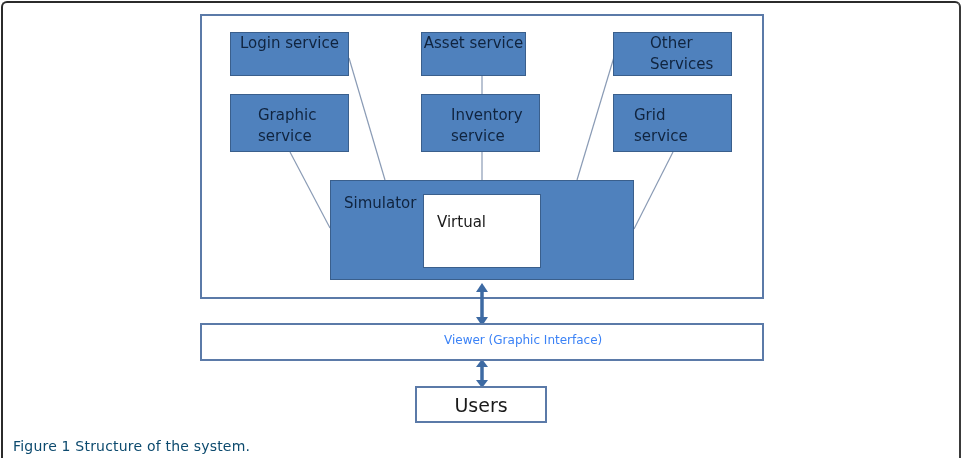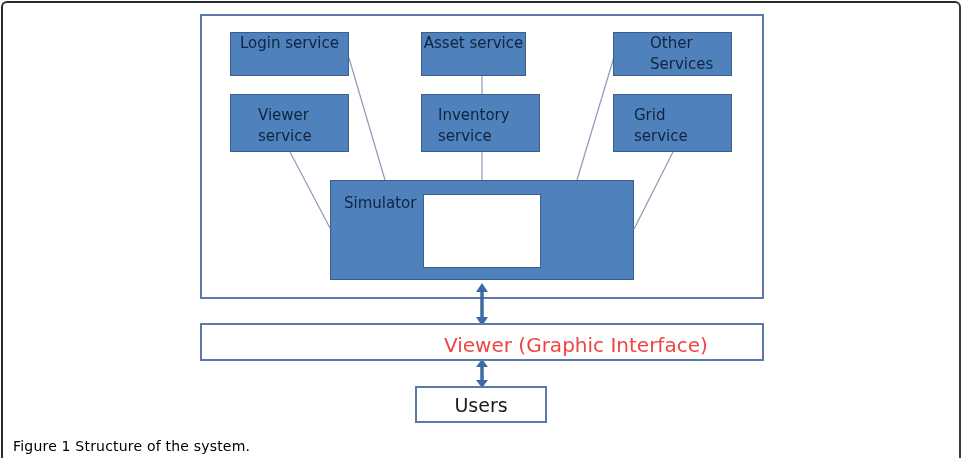--- a/index.html
+++ b/index.html
@@ -28,28 +28,28 @@
     .venv {
       position: absolute; left: 92px; top: 13px; width: 118px; height: 74px;
       background: #fff; border: 1px solid #3a5f8c; box-sizing: border-box;
       font-size: 15px; line-height: 22px; color: #1a1a1a; padding: 16px 0 0 13px; font-family: "DejaVu Sans", sans-serif;
     }
     .venv span { display: block; }
     .viewer {
       position: absolute; left: 200px; top: 323px; width: 564px; height: 38px;
       border: 2px solid #5b7aa8; box-sizing: border-box; background: #fff;
     }
-    .viewer-label { position: absolute; left: 242px; top: 8px; font-size: 20px; color: #ef4444; font-family: "DejaVu Sans", sans-serif; }
+    .viewer-label { position: absolute; left: 242px; top: 8px; font-size: 12px; color: #3b82f6; font-family: "DejaVu Sans", sans-serif; }
     .users {
       position: absolute; left: 415px; top: 386px; width: 132px; height: 37px;
       border: 2px solid #5b7aa8; box-sizing: border-box; background: #fff;
       display: flex; align-items: center; justify-content: center;
       font-size: 19px; color: #1a1a1a; font-family: "DejaVu Sans", sans-serif;
     }
-    .caption { position: absolute; left: 13px; top: 438px; font-size: 14px; color: #000000; font-family: "DejaVu Sans", sans-serif; letter-spacing: 0.2px; }
+    .caption { position: absolute; left: 13px; top: 438px; font-size: 14px; color: #0c4a6e; font-family: "DejaVu Sans", sans-serif; letter-spacing: 0.2px; }
     svg.connectors { position: absolute; left: 0; top: 0; width: 966px; height: 458px; pointer-events: none; }
   </style>
 </head>
 <body>
 
 <div class="frame"></div>
 
 <div class="outer-box"></div>
 
 <svg class="connectors" xmlns="http://www.w3.org/2000/svg">
@@ -75,35 +75,36 @@
   <span>Login service</span>
 </div>
 <div class="svc center" style="left:421px;top:32px;width:105px;height:44px;">
   <span>Asset service</span>
 </div>
 <div class="svc center" style="left:613px;top:32px;width:119px;height:44px;padding-left:36px;">
   <span>Other Services</span>
 </div>
 
 <div class="svc two" style="left:230px;top:94px;width:119px;height:58px;padding-left:27px;">
-  <span>Viewer</span>
+  <span>Graphic</span>
   <span>service</span>
 </div>
-<div class="svc two" style="left:421px;top:94px;width:119px;height:58px;padding-left:16px;">
+<div class="svc two" style="left:421px;top:94px;width:119px;height:58px;padding-left:29px;">
   <span>Inventory</span>
   <span>service</span>
 </div>
 <div class="svc two" style="left:613px;top:94px;width:119px;height:58px;padding-left:20px;">
   <span>Grid</span>
   <span>service</span>
 </div>
 
 <div class="sim">
   <span class="sim-label">Simulator</span>
   <div class="venv">
+    <span>Virtual</span>
   </div>
 </div>
 
 <div class="viewer">
   <span class="viewer-label">Viewer (Graphic Interface)</span>
 </div>
 
 <div class="users">
   <span>Users</span>
 </div>

